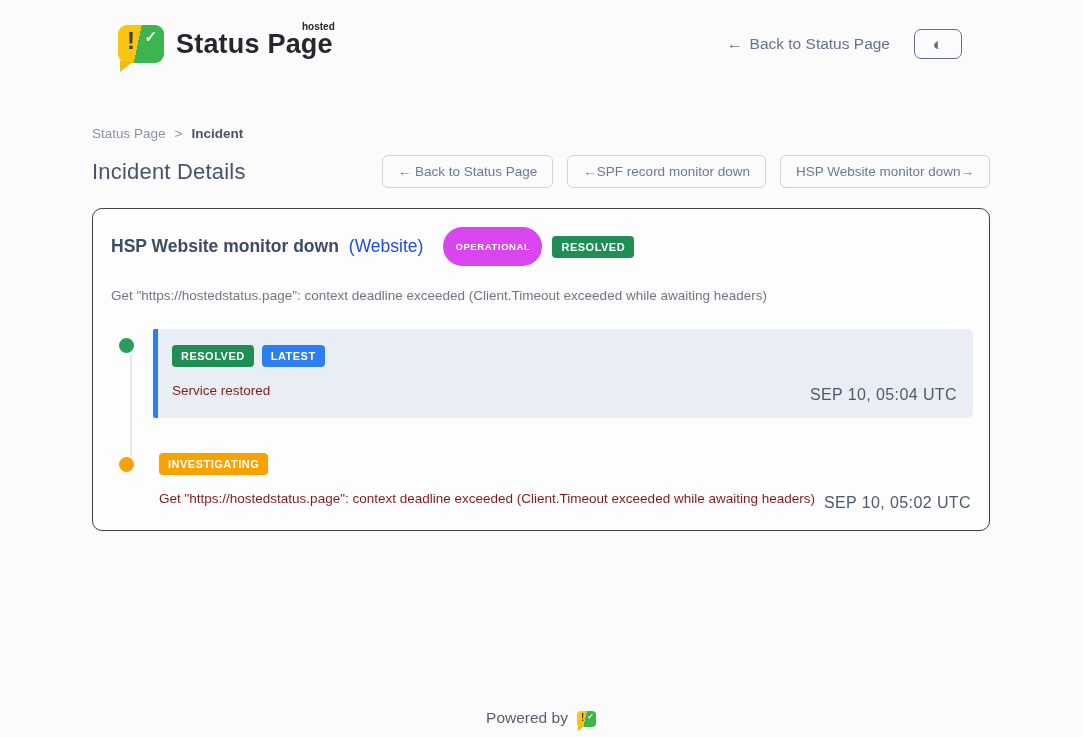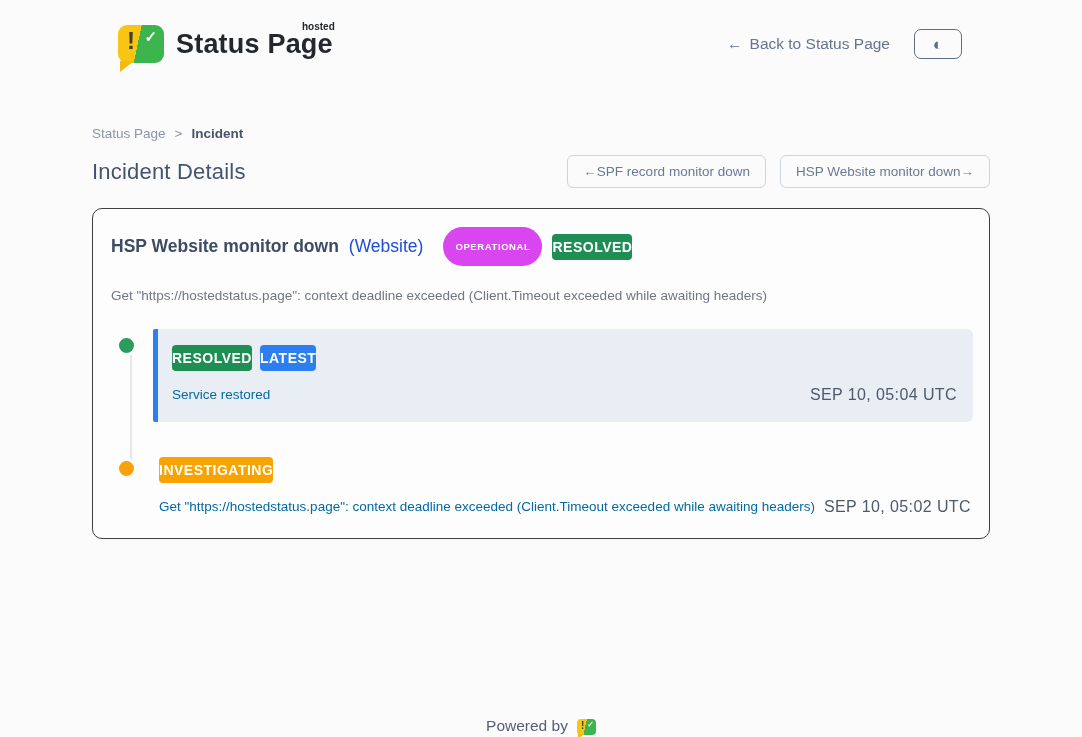--- a/index.html
+++ b/index.html
@@ -67,22 +67,22 @@
     margin-top: 20px; background: #fdfdfe; border: 1px solid #404040; border-radius: 10px;
     padding: 18px 16px 24px 16px; box-shadow: 0 1px 3px rgba(20,30,60,0.04);
   }
   .card-title-row { display: flex; align-items: center; gap: 10px; padding-left: 2px; }
   .incident-title { font-size: 17.5px; font-weight: 700; color: #3e4c63; }
   .incident-component { font-size: 17.5px; font-weight: 500; color: #1d4ed8; }
   .pill-operational {
     margin-left: 10px; background: #d946ef; color: #fff; font-size: 9.5px; font-weight: 700;
     letter-spacing: 0.6px; padding: 14px 12px; border-radius: 999px;
   }
-  .tag { color: #fff; font-size: 14px; font-weight: 700; letter-spacing: 0.5px;
-    padding: 5px 0; border-radius: 4px; }
+  .tag { color: #fff; font-size: 11px; font-weight: 700; letter-spacing: 0.5px;
+    padding: 5px 9px; border-radius: 4px; }
   .tag-resolved { background: #1e8e55; }
   .tag-latest { background: #2d7ff0; }
   .tag-investigating { background: #f9a303; }
   .meta { margin-top: 11px; font-size: 12.5px; color: #5f6573; padding-left: 2px; }
   .meta b { color: #474e5d; }
   .meta .sep { margin: 0 4px; }
   .description { margin-top: 22px; font-size: 13.5px; color: #707683; padding-left: 2px; }
 
   
   .timeline { position: relative; margin-top: 26px; }
@@ -104,21 +104,21 @@
     background: #e9edf4; border-left: 5px solid #2d7ff0; border-radius: 2px 6px 6px 2px;
     padding: 16px 18px 20px 14px;
   }
   .t-content.plain { padding: 5px 2px 0 6px; }
   .t-tags { display: flex; gap: 8px; }
   .t-time {
     position: absolute; right: 16px; top: 16px; font-size: 16px; font-weight: 400;
     color: #4d5a6b; letter-spacing: 0.4px; margin-top: 41px;
   }
   .t-content.plain .t-time { right: 2px; top: 5px; }
-  .t-msg { margin-top: 16px; font-size: 13.5px; color: #0369a1; }
+  .t-msg { margin-top: 16px; font-size: 13.5px; color: #7f1d1d; }
 
   
   .footer { margin-top: 178px; text-align: center; }
   .powered { display: inline-flex; align-items: flex-end; gap: 9px; font-size: 15.5px;
     color: #566072; cursor: pointer; }
   .mini-logo { position: relative; width: 19px; height: 16px; display: inline-block; }
   .mini-bubble {
     position: absolute; inset: 0; border-radius: 4px;
     background: linear-gradient(102deg, #f9c513 0%, #f9c513 44%, #3cb54e 44%, #3cb54e 100%);
   }
@@ -159,20 +159,21 @@
 <main class="main">
   <nav class="breadcrumb">
     <span class="crumb-link">Status Page</span>
     <span>&gt;</span>
     <span class="crumb-current">Incident</span>
   </nav>
 
   <div class="title-row">
     <h1 class="page-title">Incident Details</h1>
     <div class="nav-buttons">
+      <button class="nav-btn">← Back to Status Page</button>
       <button class="nav-btn">←SPF record monitor down</button>
       <button class="nav-btn">HSP Website monitor down→</button>
     </div>
   </div>
 
   <section class="card">
     <div class="card-title-row">
       <span class="incident-title">HSP Website monitor down</span>
       <span class="incident-component">(Website)</span>
       <span class="pill-operational">OPERATIONAL</span>

